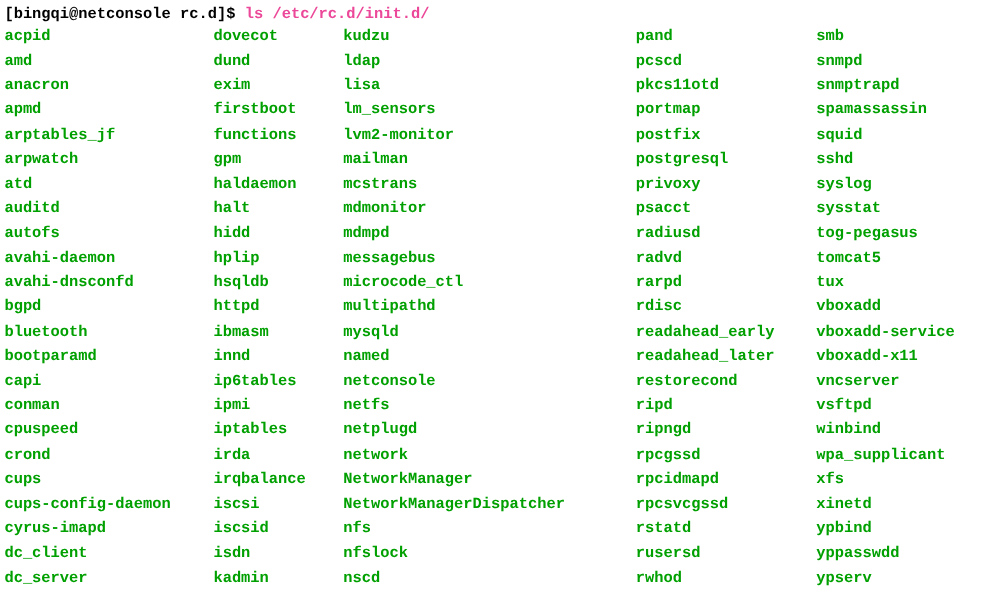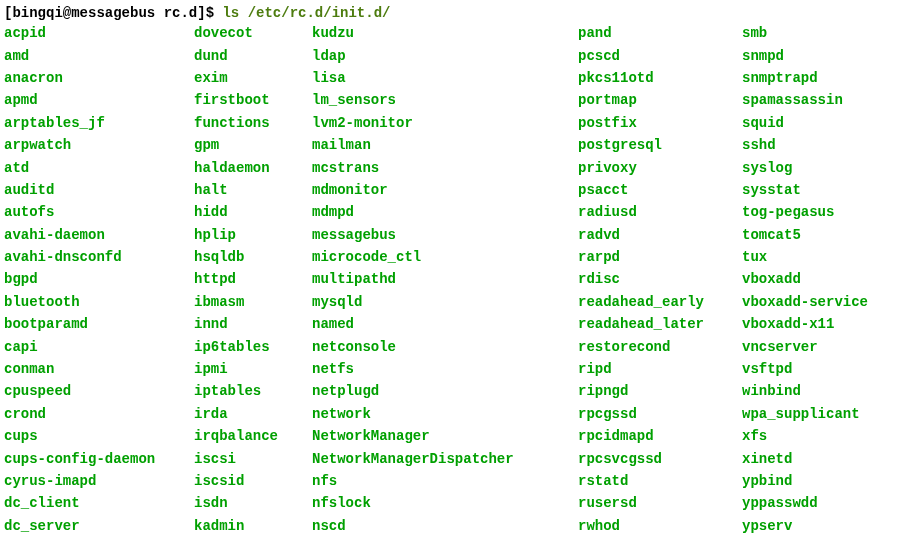--- a/index.html
+++ b/index.html
@@ -19,21 +19,21 @@
     }
     .prompt-line {
       white-space: pre;
       font-weight: bold;
       line-height: 1.3;
     }
     .prompt-user {
       color: #000000;
     }
     .prompt-cmd {
-      color: #4d7c0f;
+      color: #ec4899;
     }
     .listing {
       display: flex;
       flex-direction: row;
       gap: 0;
       align-items: flex-start;
       line-height: 1.6;
       font-weight: bold;
     }
     .column {
@@ -46,21 +46,21 @@
     .col3 { width: 266px; }
     .col4 { width: 164px; }
     .col5 { width: auto; }
     .file-entry {
       color: #00a000;
     }
   </style>
 </head>
 <body>
 
-<div class="prompt-line"><span class="prompt-user">[bingqi@messagebus rc.d]$ </span><span class="prompt-cmd">ls /etc/rc.d/init.d/</span></div>
+<div class="prompt-line"><span class="prompt-user">[bingqi@netconsole rc.d]$ </span><span class="prompt-cmd">ls /etc/rc.d/init.d/</span></div>
 
 <div class="listing">
   <div class="column col1"><span class="file-entry">acpid</span><span class="file-entry">amd</span><span class="file-entry">anacron</span><span class="file-entry">apmd</span><span class="file-entry">arptables_jf</span><span class="file-entry">arpwatch</span><span class="file-entry">atd</span><span class="file-entry">auditd</span><span class="file-entry">autofs</span><span class="file-entry">avahi-daemon</span><span class="file-entry">avahi-dnsconfd</span><span class="file-entry">bgpd</span><span class="file-entry">bluetooth</span><span class="file-entry">bootparamd</span><span class="file-entry">capi</span><span class="file-entry">conman</span><span class="file-entry">cpuspeed</span><span class="file-entry">crond</span><span class="file-entry">cups</span><span class="file-entry">cups-config-daemon</span><span class="file-entry">cyrus-imapd</span><span class="file-entry">dc_client</span><span class="file-entry">dc_server</span><span class="file-entry">dhcdbd</span></div>
   <div class="column col2"><span class="file-entry">dovecot</span><span class="file-entry">dund</span><span class="file-entry">exim</span><span class="file-entry">firstboot</span><span class="file-entry">functions</span><span class="file-entry">gpm</span><span class="file-entry">haldaemon</span><span class="file-entry">halt</span><span class="file-entry">hidd</span><span class="file-entry">hplip</span><span class="file-entry">hsqldb</span><span class="file-entry">httpd</span><span class="file-entry">ibmasm</span><span class="file-entry">innd</span><span class="file-entry">ip6tables</span><span class="file-entry">ipmi</span><span class="file-entry">iptables</span><span class="file-entry">irda</span><span class="file-entry">irqbalance</span><span class="file-entry">iscsi</span><span class="file-entry">iscsid</span><span class="file-entry">isdn</span><span class="file-entry">kadmin</span><span class="file-entry">kdump</span></div>
   <div class="column col3"><span class="file-entry">kudzu</span><span class="file-entry">ldap</span><span class="file-entry">lisa</span><span class="file-entry">lm_sensors</span><span class="file-entry">lvm2-monitor</span><span class="file-entry">mailman</span><span class="file-entry">mcstrans</span><span class="file-entry">mdmonitor</span><span class="file-entry">mdmpd</span><span class="file-entry">messagebus</span><span class="file-entry">microcode_ctl</span><span class="file-entry">multipathd</span><span class="file-entry">mysqld</span><span class="file-entry">named</span><span class="file-entry">netconsole</span><span class="file-entry">netfs</span><span class="file-entry">netplugd</span><span class="file-entry">network</span><span class="file-entry">NetworkManager</span><span class="file-entry">NetworkManagerDispatcher</span><span class="file-entry">nfs</span><span class="file-entry">nfslock</span><span class="file-entry">nscd</span><span class="file-entry">ntpd</span></div>
   <div class="column col4"><span class="file-entry">pand</span><span class="file-entry">pcscd</span><span class="file-entry">pkcs11otd</span><span class="file-entry">portmap</span><span class="file-entry">postfix</span><span class="file-entry">postgresql</span><span class="file-entry">privoxy</span><span class="file-entry">psacct</span><span class="file-entry">radiusd</span><span class="file-entry">radvd</span><span class="file-entry">rarpd</span><span class="file-entry">rdisc</span><span class="file-entry">readahead_early</span><span class="file-entry">readahead_later</span><span class="file-entry">restorecond</span><span class="file-entry">ripd</span><span class="file-entry">ripngd</span><span class="file-entry">rpcgssd</span><span class="file-entry">rpcidmapd</span><span class="file-entry">rpcsvcgssd</span><span class="file-entry">rstatd</span><span class="file-entry">rusersd</span><span class="file-entry">rwhod</span><span class="file-entry">saslauthd</span></div>
   <div class="column col5"><span class="file-entry">smb</span><span class="file-entry">snmpd</span><span class="file-entry">snmptrapd</span><span class="file-entry">spamassassin</span><span class="file-entry">squid</span><span class="file-entry">sshd</span><span class="file-entry">syslog</span><span class="file-entry">sysstat</span><span class="file-entry">tog-pegasus</span><span class="file-entry">tomcat5</span><span class="file-entry">tux</span><span class="file-entry">vboxadd</span><span class="file-entry">vboxadd-service</span><span class="file-entry">vboxadd-x11</span><span class="file-entry">vncserver</span><span class="file-entry">vsftpd</span><span class="file-entry">winbind</span><span class="file-entry">wpa_supplicant</span><span class="file-entry">xfs</span><span class="file-entry">xinetd</span><span class="file-entry">ypbind</span><span class="file-entry">yppasswdd</span><span class="file-entry">ypserv</span><span class="file-entry">ypxfrd</span></div>
 </div>
 
 </body></html>

